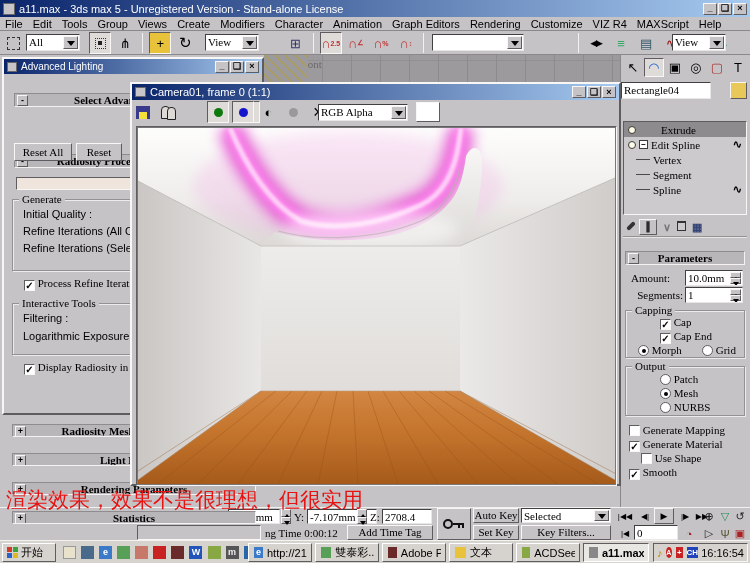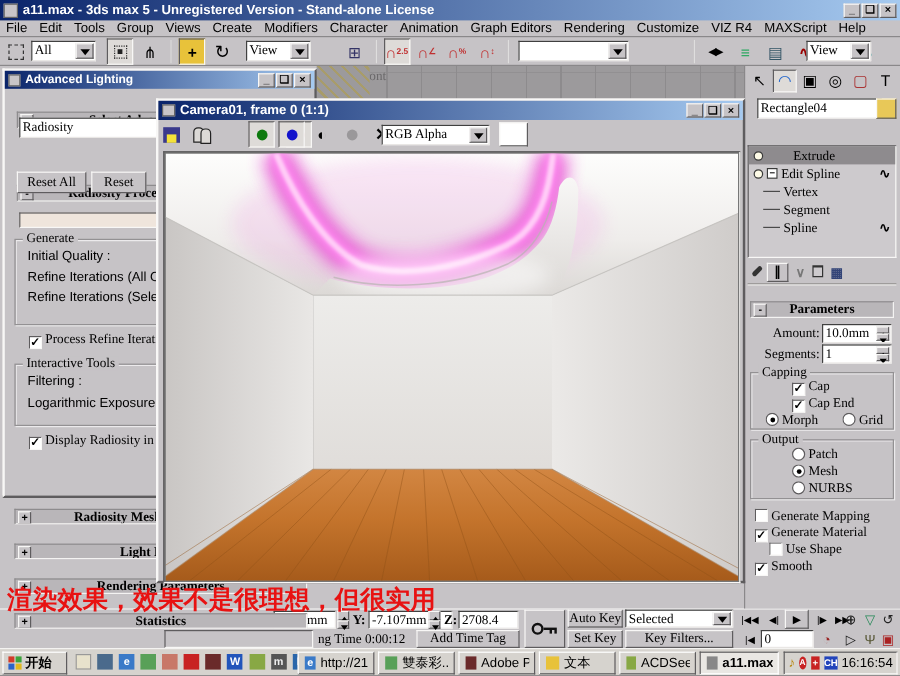--- a/index.html
+++ b/index.html
@@ -1,21 +1,21 @@
 <!DOCTYPE html>
 <html><head>
 <meta charset="utf-8">
 <style>
   *{margin:0;padding:0;box-sizing:border-box}
   html,body{background:#555}
   #screen{position:relative;width:750px;height:563px;overflow:hidden;background:#c6c3c6;
           font:11px "Liberation Sans",sans-serif;color:#000;cursor:default}
   .abs{position:absolute}
   .serif{font-family:"Liberation Serif",serif}
-  .b{font-weight:bold}
+  .b{font-weight:normal}
   .nw{white-space:nowrap;overflow:hidden}
   .raised{background:#c6c3c6;border:1px solid;border-color:#f8f7f6 #5e5c5e #5e5c5e #f8f7f6}
   .sunken{border:1px solid;border-color:#5e5c5e #f8f7f6 #f8f7f6 #5e5c5e}
   .fld{background:#fff;border:1px solid;border-color:#404040 #e9e7e5 #e9e7e5 #404040;
        font:11px "Liberation Serif",serif;padding:0 2px;white-space:nowrap;overflow:hidden;line-height:14px}
   
   .tbar{background:linear-gradient(90deg,#0a246a,#a6caf0);color:#fff;display:flex;align-items:center;gap:4px;padding:0 3px}
   .wbtn{width:14px;height:12px;background:#c6c3c6;border:1px solid;border-color:#f8f7f6 #5e5c5e #5e5c5e #f8f7f6;
         color:#000;font:bold 9px "Liberation Sans",sans-serif;display:flex;align-items:center;justify-content:center;line-height:1}
   .wgrp{margin-left:auto;display:flex;gap:1px}
@@ -182,23 +182,20 @@
       <span class="wgrp">
         <span class="wbtn">_</span>
         <span class="wbtn">❑</span>
         <span class="wbtn">×</span>
       </span>
     </div>
     <div class="abs roll" style="left:10px;top:19px;width:240px;height:14px">
       <span class="rbox">-</span>
       <span>Select Advanced Lighting</span>
     </div>
-    <div class="abs fld" style="left:12px;top:39px;width:226px;height:17px">
-      <span>Radiosity</span><span class="dda"></span>
-    </div>
     <div class="abs roll" style="left:10px;top:66px;width:240px;height:14px">
       <span class="rbox">-</span>
       <span>Radiosity Processing Parameters</span>
     </div>
     <div class="abs raised pl" style="left:10px;top:84px;width:58px;height:18px;text-align:center;line-height:16px">Reset All</div>
     <div class="abs raised pl" style="left:72px;top:84px;width:46px;height:18px;text-align:center;line-height:16px">Reset</div>
     <div class="abs sunken" style="left:12px;top:118px;width:226px;height:13px;background:#efe5dc"></div>
     <div class="abs grp" style="left:8px;top:140px;width:244px;height:72px">
       <span class="leg">Generate</span>
       <div class="abs nw" style="left:10px;top:8px;width:230px">Initial Quality :</div>
@@ -348,21 +345,21 @@
 
   <div class="abs" style="left:620px;top:55px;width:130px;height:452px;border-left:1px solid #8a888a;background:#c6c3c6;z-index:2">
     <div class="abs" style="left:2px;top:2px;display:flex;gap:1px">
       <span class="tb" style="width:20px;height:19px">↖</span>
       <span class="tb prs" style="width:20px;height:19px;color:#26c">◠</span>
       <span class="tb" style="width:20px;height:19px">▣</span>
       <span class="tb" style="width:20px;height:19px">◎</span>
       <span class="tb" style="width:20px;height:19px;color:#a33">▢</span>
       <span class="tb" style="width:20px;height:19px">T</span>
     </div>
-    <div class="abs fld" style="left:10px;top:27px;width:104px;height:17px">Rectangle04</div>
+    <div class="abs fld" style="left:0;top:27px;width:90px;height:17px">Rectangle04</div>
     <div class="abs raised" style="left:109px;top:27px;width:17px;height:17px;background:#e8c858"></div>
 
     <div class="abs sunken" style="left:2px;top:66px;width:124px;height:94px;background:#cdcacd">
       <div class="srow sel">
         <span class="bulb"></span>
         <span style="margin-left:22px">Extrude</span>
       </div>
       <div class="srow">
         <span class="bulb"></span>
         <span class="ebox">−</span>
@@ -389,21 +386,21 @@
       <span class="raised" style="width:18px;height:16px;text-align:center;font-weight:bold">∥</span>
       <span style="color:#777;font-weight:bold">∨</span>
       <span><i class="trash" style="display:inline-block"></i></span>
       <span style="color:#347;font-weight:bold">▦</span>
     </div>
 
     <div class="abs roll" style="left:4px;top:196px;width:120px;height:14px">
       <span class="rbox">-</span>
       <span>Parameters</span>
     </div>
-    <div class="abs pl" style="left:10px;top:217px;width:52px;text-align:right">Amount:</div>
+    <div class="abs pl" style="left:10px;top:217px;width:52px;text-align:left">Amount:</div>
     <div class="abs fld" style="left:64px;top:215px;width:58px;height:16px">
       <span>10.0mm</span>
       <span class="spin">
           <span class="up"></span>
           <span class="dn"></span>
         </span>
     </div>
     <div class="abs pl" style="left:4px;top:234px;width:58px;text-align:right">Segments:</div>
     <div class="abs fld" style="left:64px;top:232px;width:58px;height:16px">
       <span>1</span>

